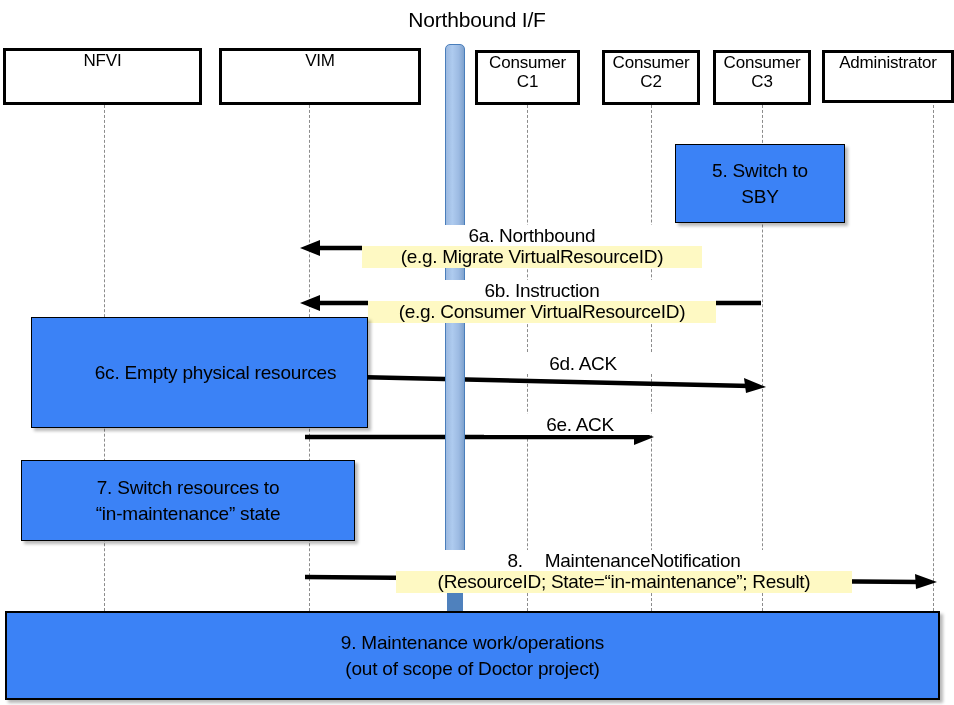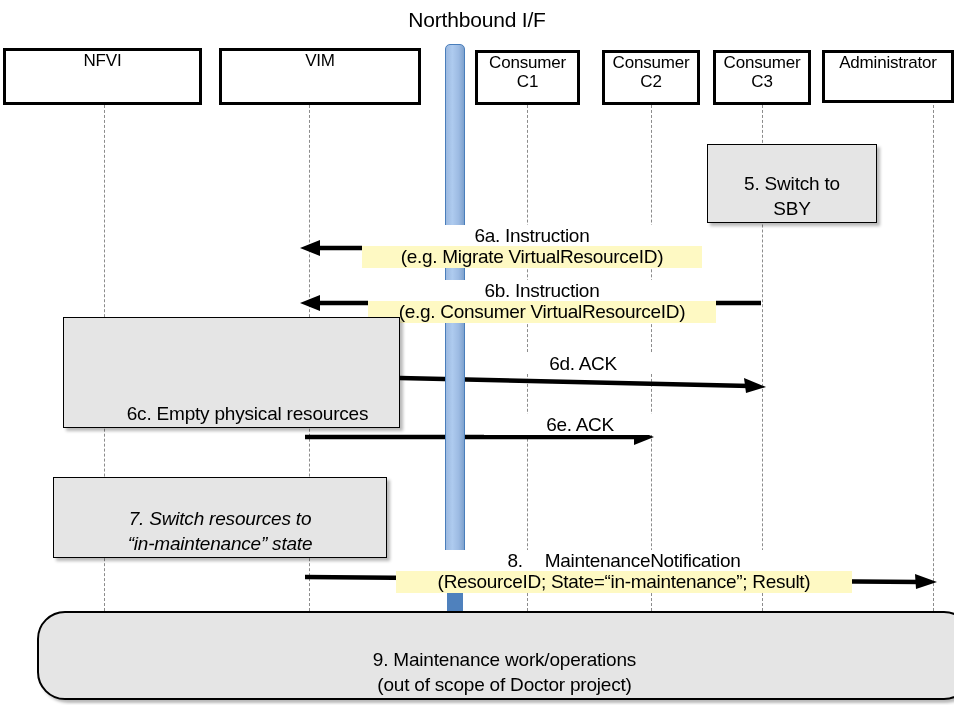--- a/index.html
+++ b/index.html
@@ -75,36 +75,34 @@
     position: absolute;
     background: #4f81bd;
     z-index: 6;
   }
 
   
   .note-box {
     position: absolute;
     box-sizing: border-box;
     border: 1.5px solid #000000;
-    background: #e5e5e5;
+    background: #3b82f6;
     display: flex;
-    align-items: flex-end;
+    align-items: center;
     justify-content: center;
     text-align: center;
     font-size: 19px;
     line-height: 1.35;
     color: #000000;
     z-index: 8;
     box-shadow: 3px 3px 3px rgba(0,0,0,0.28);
     letter-spacing: -0.2px;
-    margin-left: 32px;
   }
   .note-box.thick {
     border-width: 2.5px;
-    border-radius: 28px;
   }
   .note-box .note-label {
     display: block;
     white-space: pre-line;
     padding: 0 6px;
   }
 
   
   .msg-arrow {
     position: absolute;
@@ -215,21 +213,21 @@
   </div>
 
   <div class="msg-arrow" style="left:305px; top:568px; width:634px; height:22px;">
     <svg width="634" height="22" viewBox="0 0 634 22">
       <line x1="0" y1="9" x2="614" y2="14" stroke="#000000" stroke-width="4.5"></line>
       <polygon points="632,14 610,6 611,21" fill="#000000"></polygon>
     </svg>
   </div>
 
   <div class="msg-label" style="left:362px; top:225px; width:340px;">
-    <span class="line-top">6a. Instruction</span>
+    <span class="line-top">6a. Northbound</span>
     <span class="line-bot">(e.g. Migrate VirtualResourceID)</span>
   </div>
 
   <div class="msg-label" style="left:368px; top:280px; width:348px;">
     <span class="line-top">6b. Instruction</span>
     <span class="line-bot">(e.g. Consumer VirtualResourceID)</span>
   </div>
 
   <div class="msg-label" style="left:478px; top:353px; width:210px;">
     <span class="line-top">6d. ACK</span>
@@ -248,21 +246,21 @@
 
   <div class="note-box" style="left:675px; top:144px; width:170px; height:79px;">
     <span class="note-label">5. Switch to
 SBY</span>
   </div>
 
   <div class="note-box" style="left:31px; top:317px; width:337px; height:111px;padding-left:32px;">
     <span class="note-label">6c. Empty physical resources</span>
   </div>
 
-  <div class="note-box" style="left:21px; top:477px; width:334px; height:81px;font-style:italic;">
+  <div class="note-box" style="left:21px; top:460px; width:334px; height:81px;">
     <span class="note-label">7. Switch resources to
 “in-maintenance” state</span>
   </div>
 
   <div class="note-box thick" style="left:5px; top:611px; width:935px; height:89px;">
     <span class="note-label">9. Maintenance work/operations
 (out of scope of Doctor project)</span>
   </div>
 
 </div>

